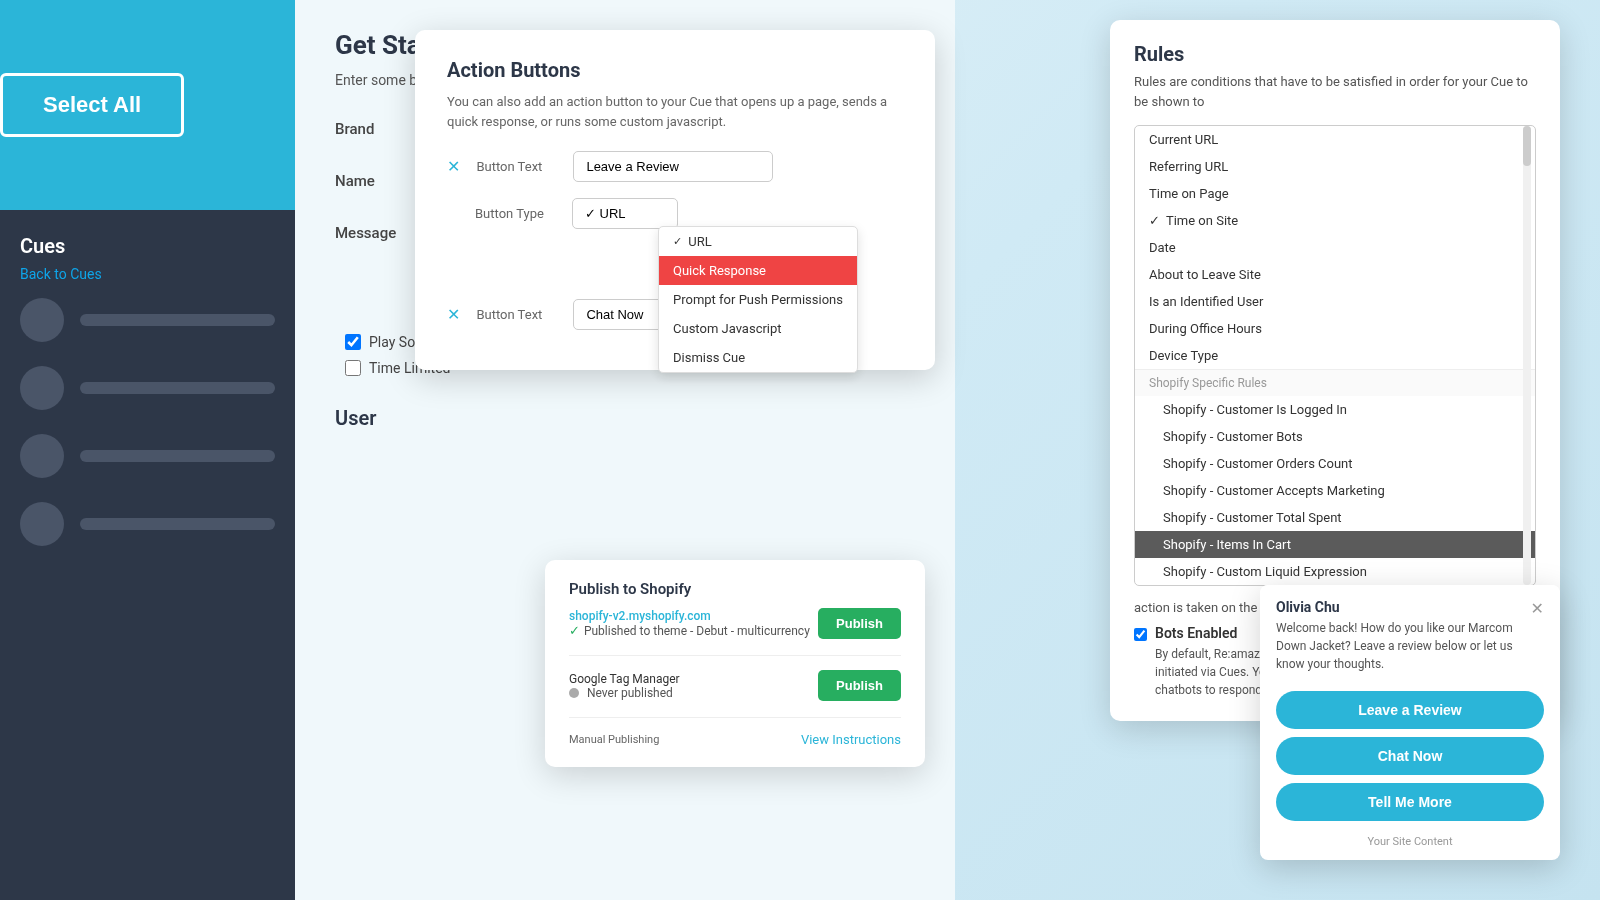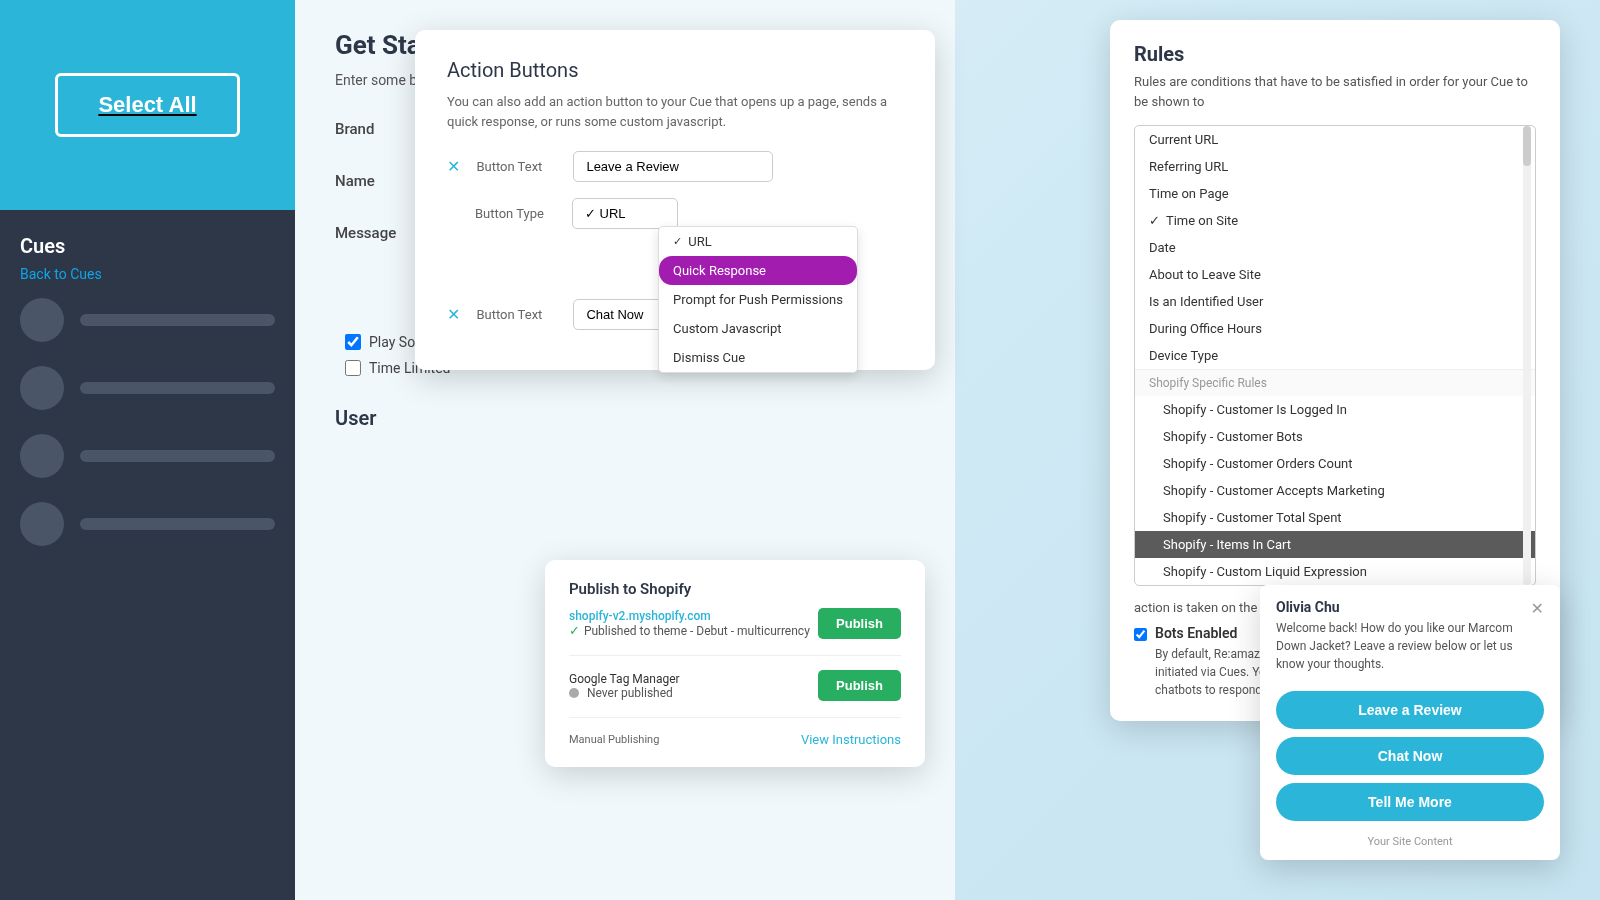--- a/index.html
+++ b/index.html
@@ -20,22 +20,20 @@
       height: 900px;
       background: #2d3748;
       display: flex;
       flex-direction: column;
     }
     .sidebar-top {
       background: #2bb5d8;
       height: 210px;
       display: flex;
       align-items: center;
-      justify-content: center;
-      text-decoration: underline;
     }
     .select-all-btn {
       background: #2bb5d8;
       border: 3px solid white;
       color: white;
       font-size: 22px;
       font-weight: 600;
       padding: 16px 40px;
       border-radius: 6px;
       cursor: pointer;
@@ -180,21 +178,21 @@
       left: 415px; top: 30px;
       width: 520px;
       background: white;
       border-radius: 10px;
       box-shadow: 0 8px 32px rgba(0,0,0,0.18);
       padding: 28px 32px 24px;
       z-index: 30;
     }
     .modal-title {
       font-size: 20px;
-      font-weight: 400;
+      font-weight: 700;
       color: #2d3748;
       margin-bottom: 10px;
     }
     .modal-desc {
       font-size: 13px;
       color: #666;
       margin-bottom: 20px;
       line-height: 1.5;
     }
     .btn-row {
@@ -245,23 +243,22 @@
     .dropdown-item {
       padding: 7px 14px;
       font-size: 13px;
       color: #333;
       cursor: pointer;
       display: flex;
       align-items: center;
       gap: 6px;
     }
     .dropdown-item.highlighted {
-      background: #a21caf;
+      background: #ef4444;
       color: white;
-      border-radius: 13px;
     }
     .checkmark {
       font-size: 11px;
       color: #333;
     }
 
     
     .publish-modal {
       position: absolute;
       left: 545px; top: 560px;

